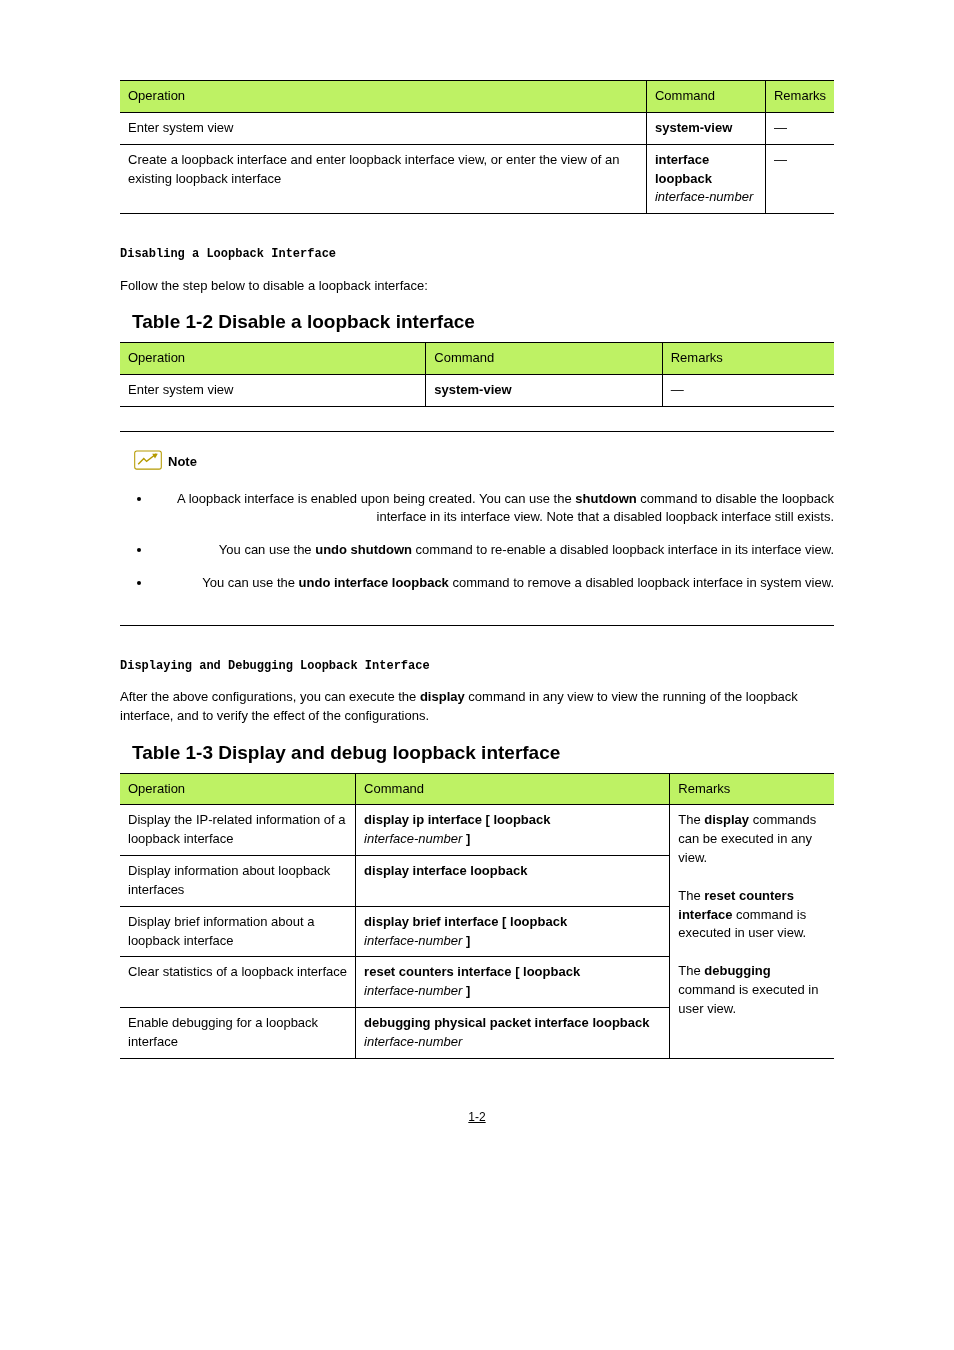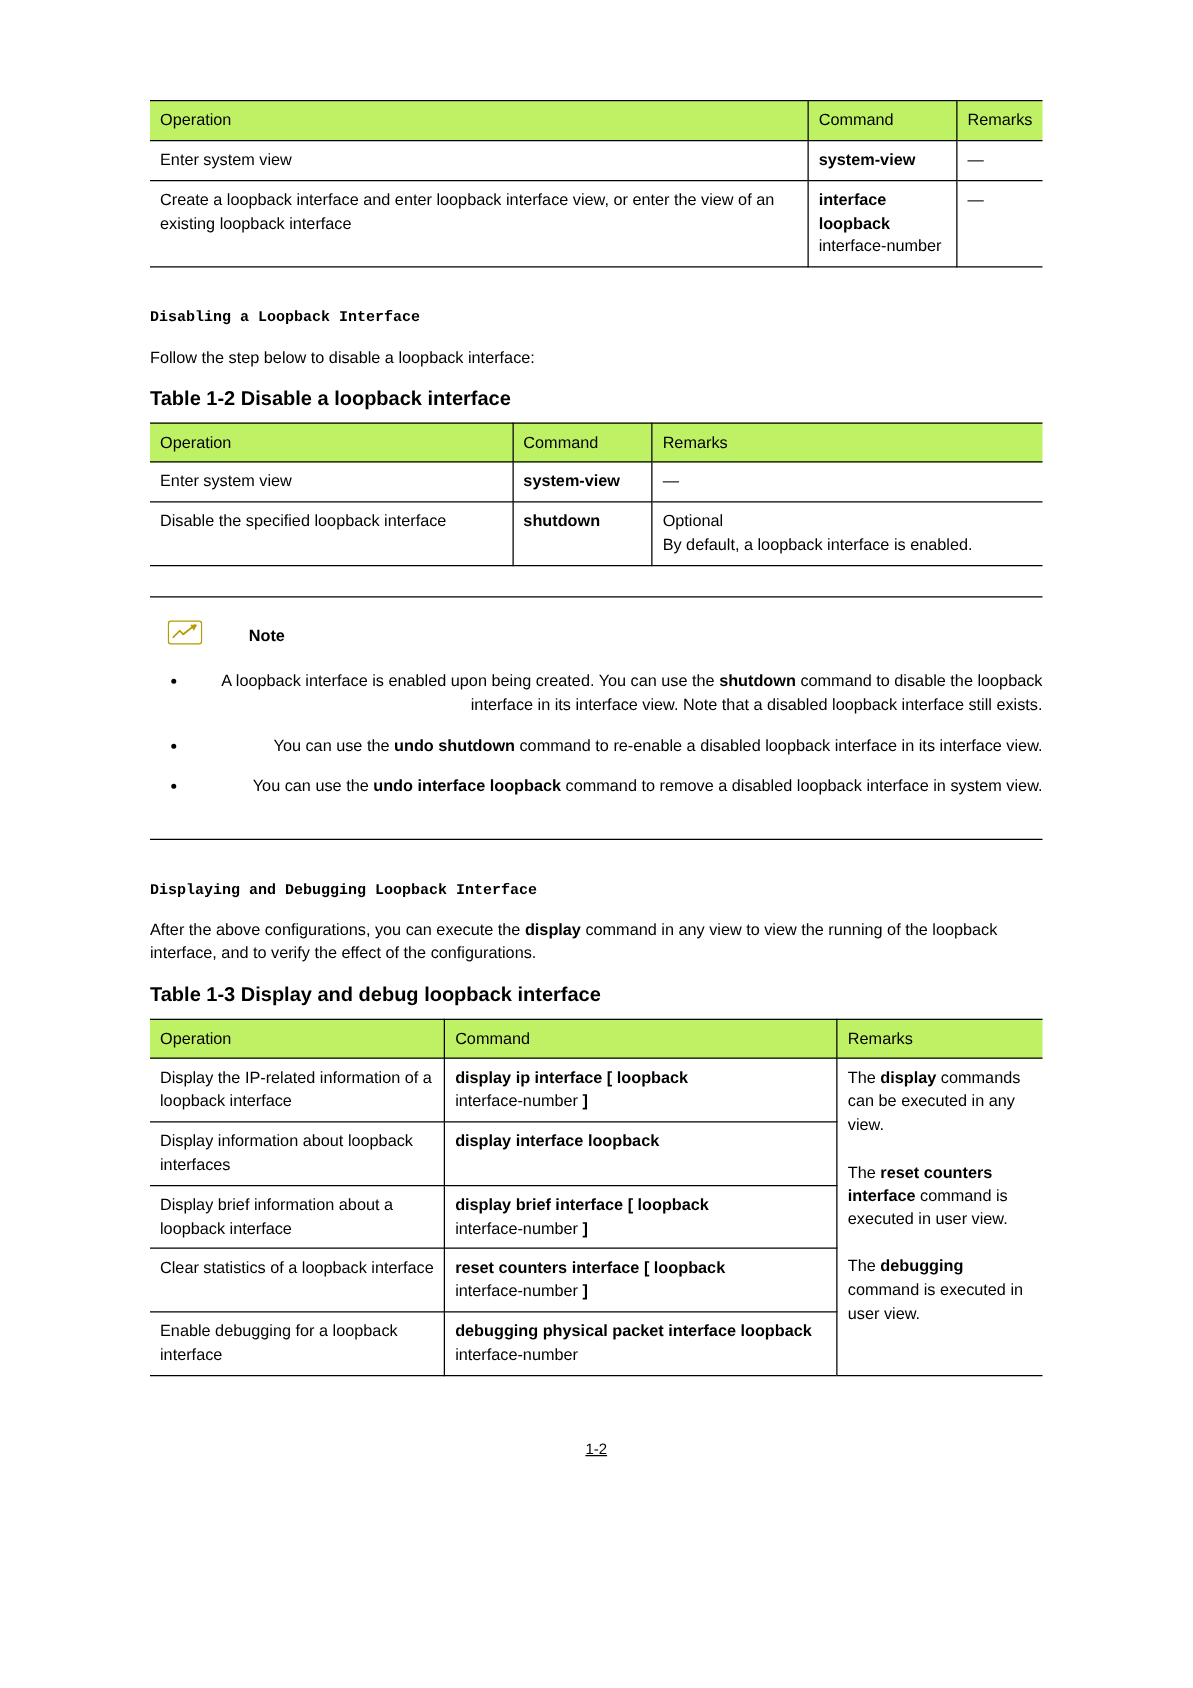--- a/index.html
+++ b/index.html
@@ -36,41 +36,41 @@
   .tbl .col-divider {
     border-right: 1px solid #000;
   }
   h2.section-title {
     font-size: 12px;
     font-weight: bold;
     margin: 32px 0 6px 0;
     font-family: Liberation Mono, monospace;
   }
   .caption {
-    font-size: 16px;
-    margin: 4px 0 6px 0;
+    font-size: 19px;
+    margin: 4px 0 6px 12px;
   }
   .note-box {
     border-top: 1.5px solid #000;
     border-bottom: 1.5px solid #000;
     padding: 18px 0 18px 0;
     margin: 24px 0 28px 0;
   }
   .note-head {
     display: flex;
     align-items: center;
     gap: 6px;
     margin: 0 0 14px 14px;
   }
   .note-head svg { width: 28px; height: 20px; flex: 0 0 auto; }
-  .note-head .label { font-weight: bold; font-size: 13px; margin-left: 31px; }
+  .note-head .label { font-weight: bold; font-size: 13px; }
   .note-list { margin: 0 0 0 14px; padding: 0 0 0 18px; text-align: right; }
   .note-list li { margin-bottom: 14px; }
   .kw { font-weight: bold; }
-  .it { }
+  .it { font-style: italic; }
   .pagenum { text-align: center; font-size: 12px; margin-top: 50px; text-decoration: underline; }
 </style>
 </head>
 <body>
 
 <table class="tbl">
   <thead>
     <tr>
       <th class="col-divider">Operation</th>
       <th class="col-divider">Command</th>
@@ -103,25 +103,20 @@
       <th class="col-divider">Operation</th>
       <th class="col-divider">Command</th>
       <th>Remarks</th>
     </tr>
   </thead>
   <tbody>
     <tr>
       <td class="col-divider">Enter system view</td>
       <td class="col-divider"><span class="kw">system-view</span></td>
       <td>—</td>
-    </tr>
-    <tr>
-      <td class="col-divider"><span>Disable the specified </span><span>loopback</span><span> interface</span></td>
-      <td class="col-divider"><span class="kw">shutdown</span></td>
-      <td><span>Optional</span><br><span>By default, a loopback interface is enabled.</span></td>
     </tr>
   </tbody>
 </table>
 
 <div class="note-box">
   <div class="note-head">
     <span>
       <svg viewBox="0 0 40 28">
         <rect x="1" y="1" width="38" height="26" rx="3" fill="#fff" stroke="#b59a00" stroke-width="1.5"></rect>
         <path d="M6 20 L14 12 L18 16 L32 5" stroke="#b59a00" stroke-width="2" fill="none"></path>

